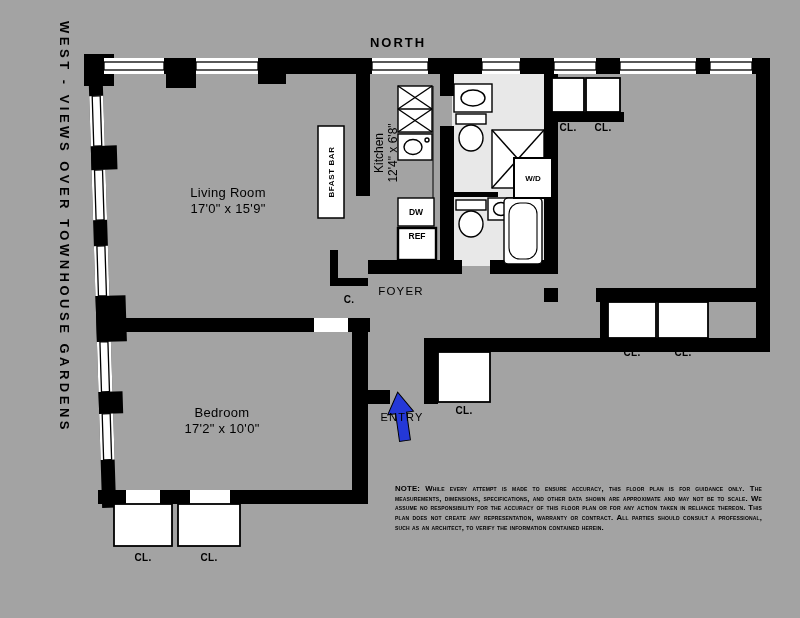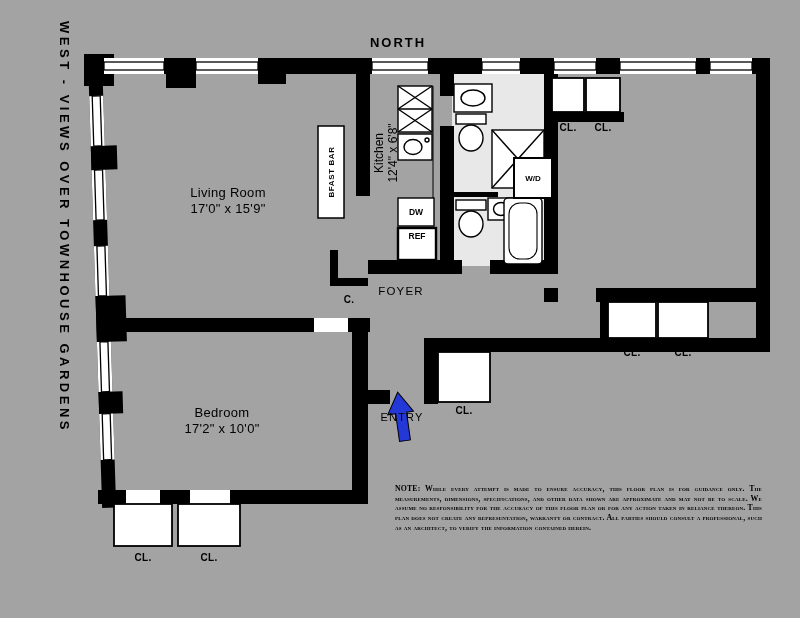--- a/index.html
+++ b/index.html
@@ -35,21 +35,21 @@
   .cl-b1 { left:143px; top:525px; } .cl-b2 { left:209px; top:525px; }
   .cl-c  { left:349px; top:267px; }
 
   .appl { font-size:8.5px; font-weight:700; }
   .wd  { left:533px; top:178px; font-size:8px;text-align:center; }
   .dw  { left:416px; top:212px; }
   .ref { left:417px; top:236px; }
 
   .note { position:absolute; left:395px; top:484px; width:367px;
           font-size:7.8px; font-weight:700; line-height:9.7px;
-          text-align:justify; font-variant:small-caps; letter-spacing:0.15px;font-family:Liberation Serif, serif; }
+          text-align:justify; font-variant:small-caps; letter-spacing:0.15px; }
 </style>
 </head>
 <body>
 
 <div class="stage">
 
   <svg class="plan" width="800" height="618" viewBox="0 0 800 618">
 
     <rect x="452" y="74" width="94" height="192" fill="#e8e8e8"></rect>
 

